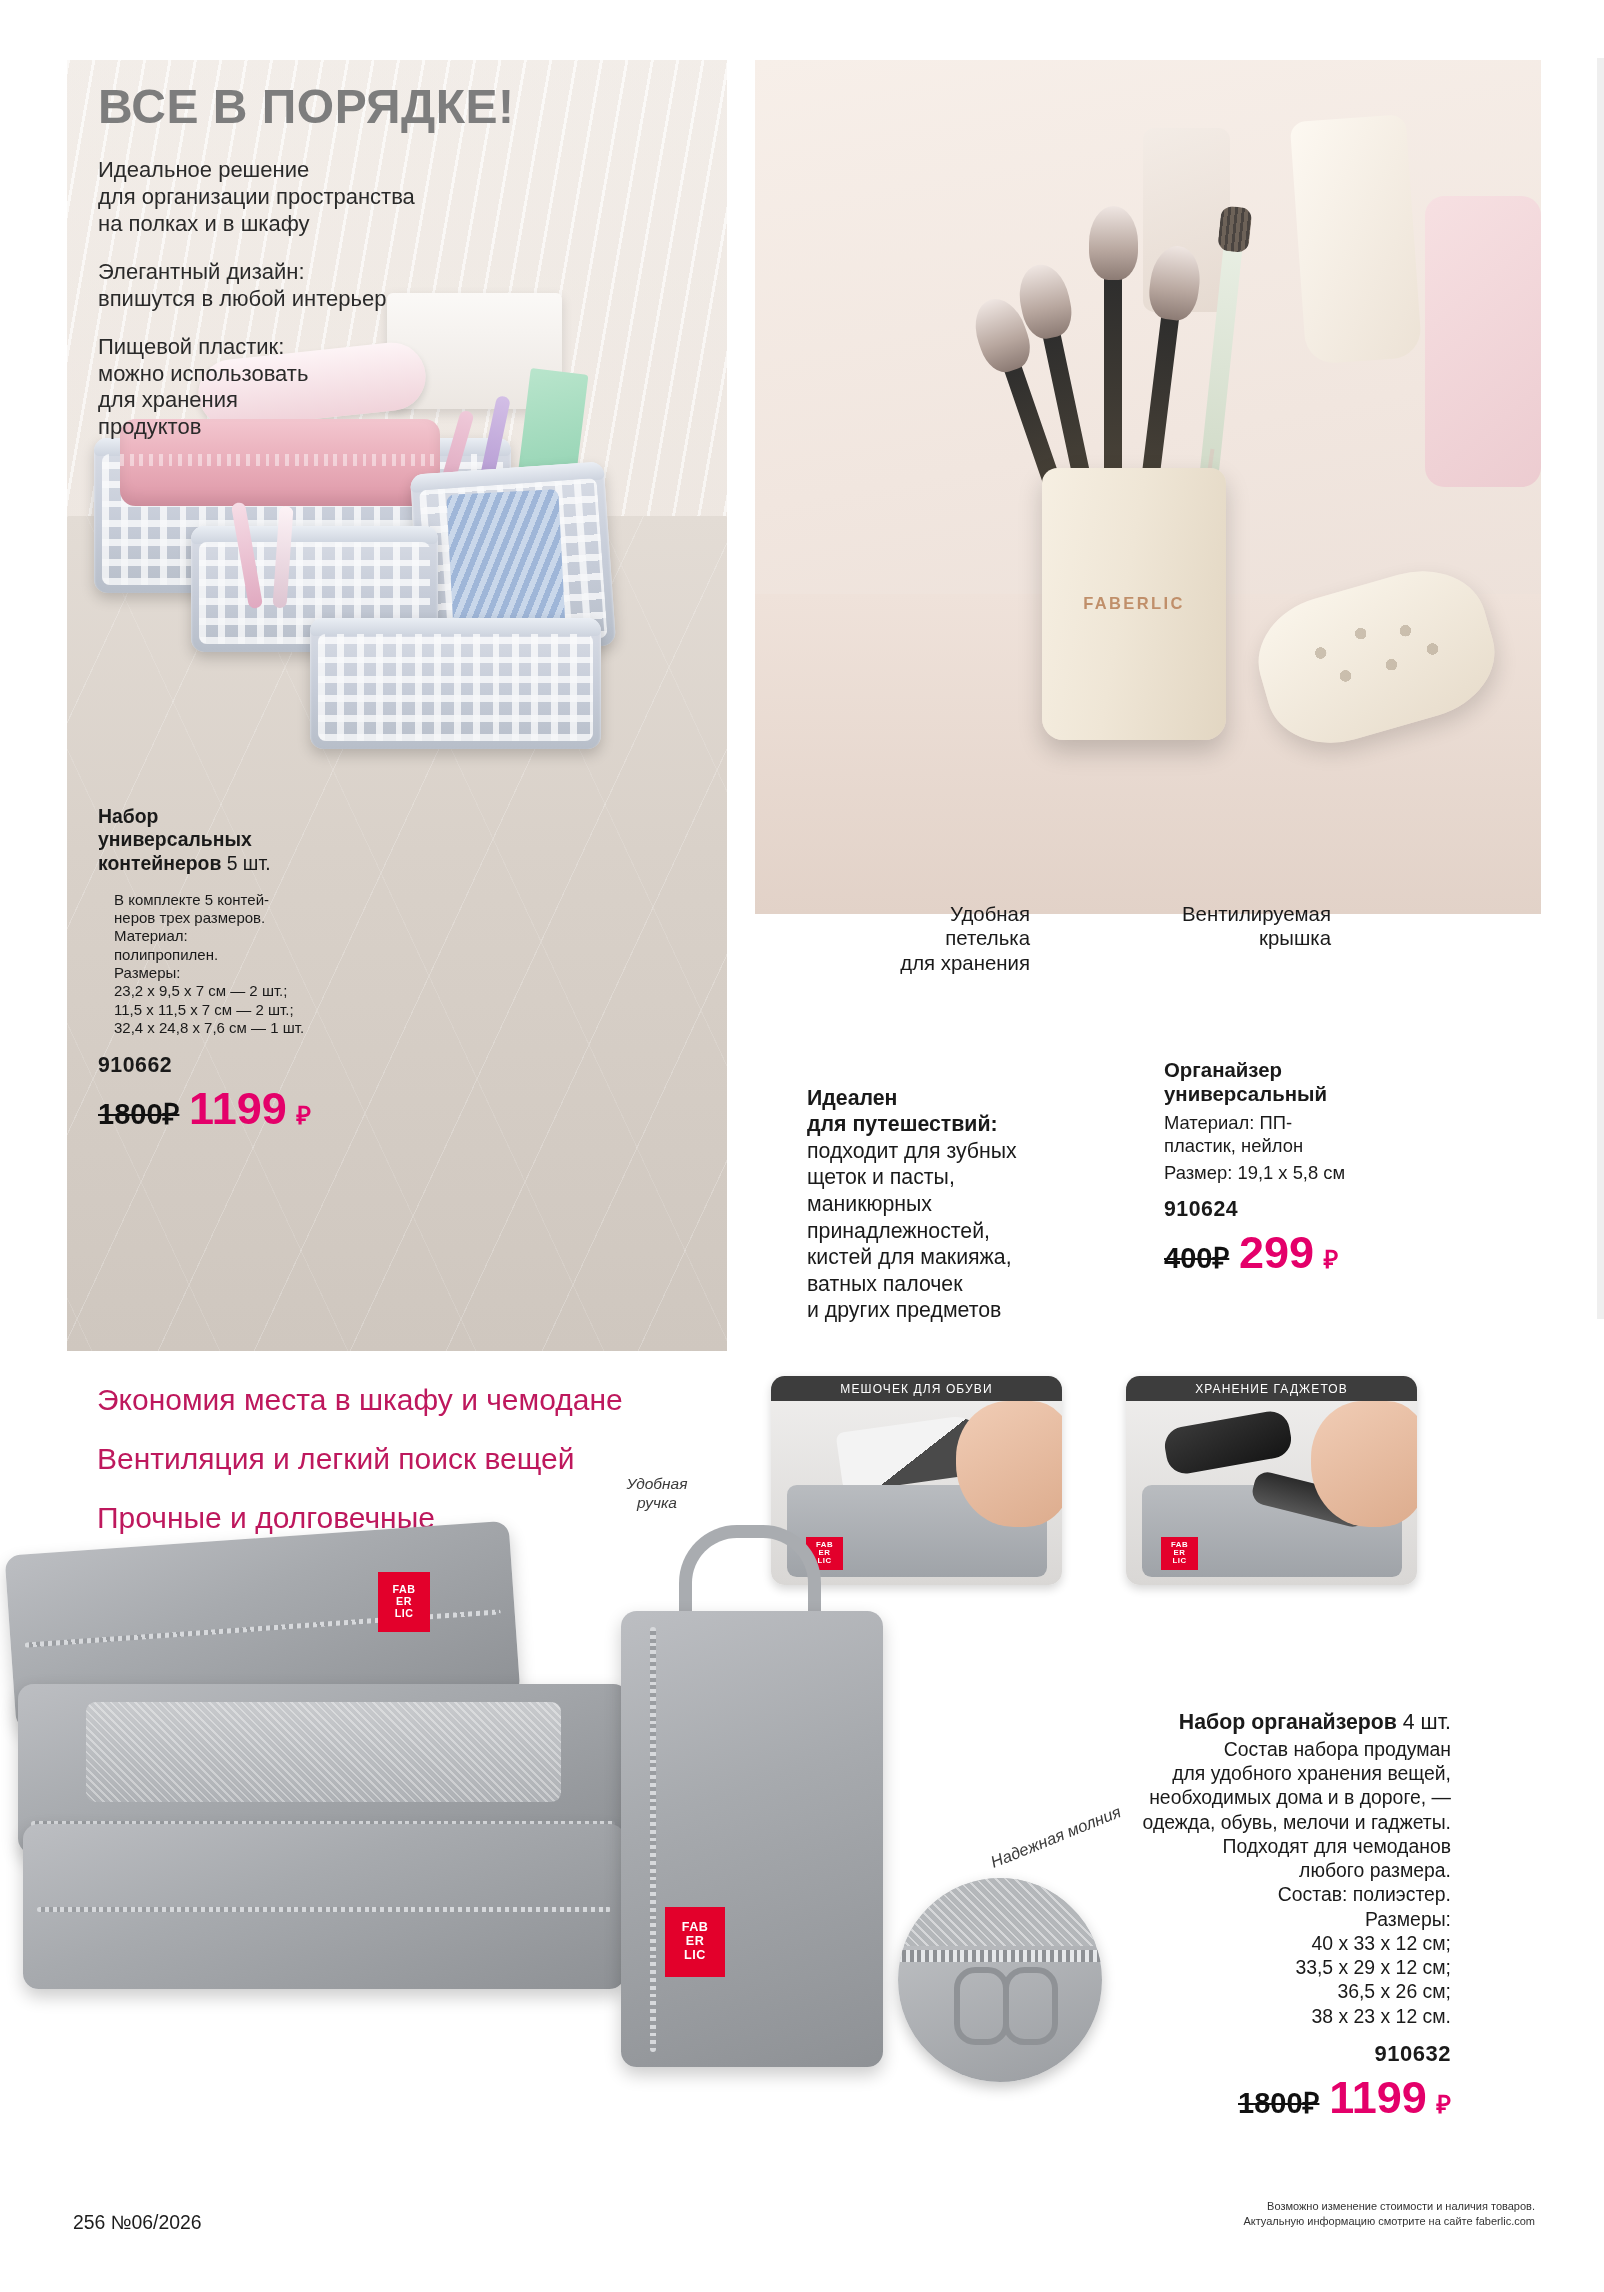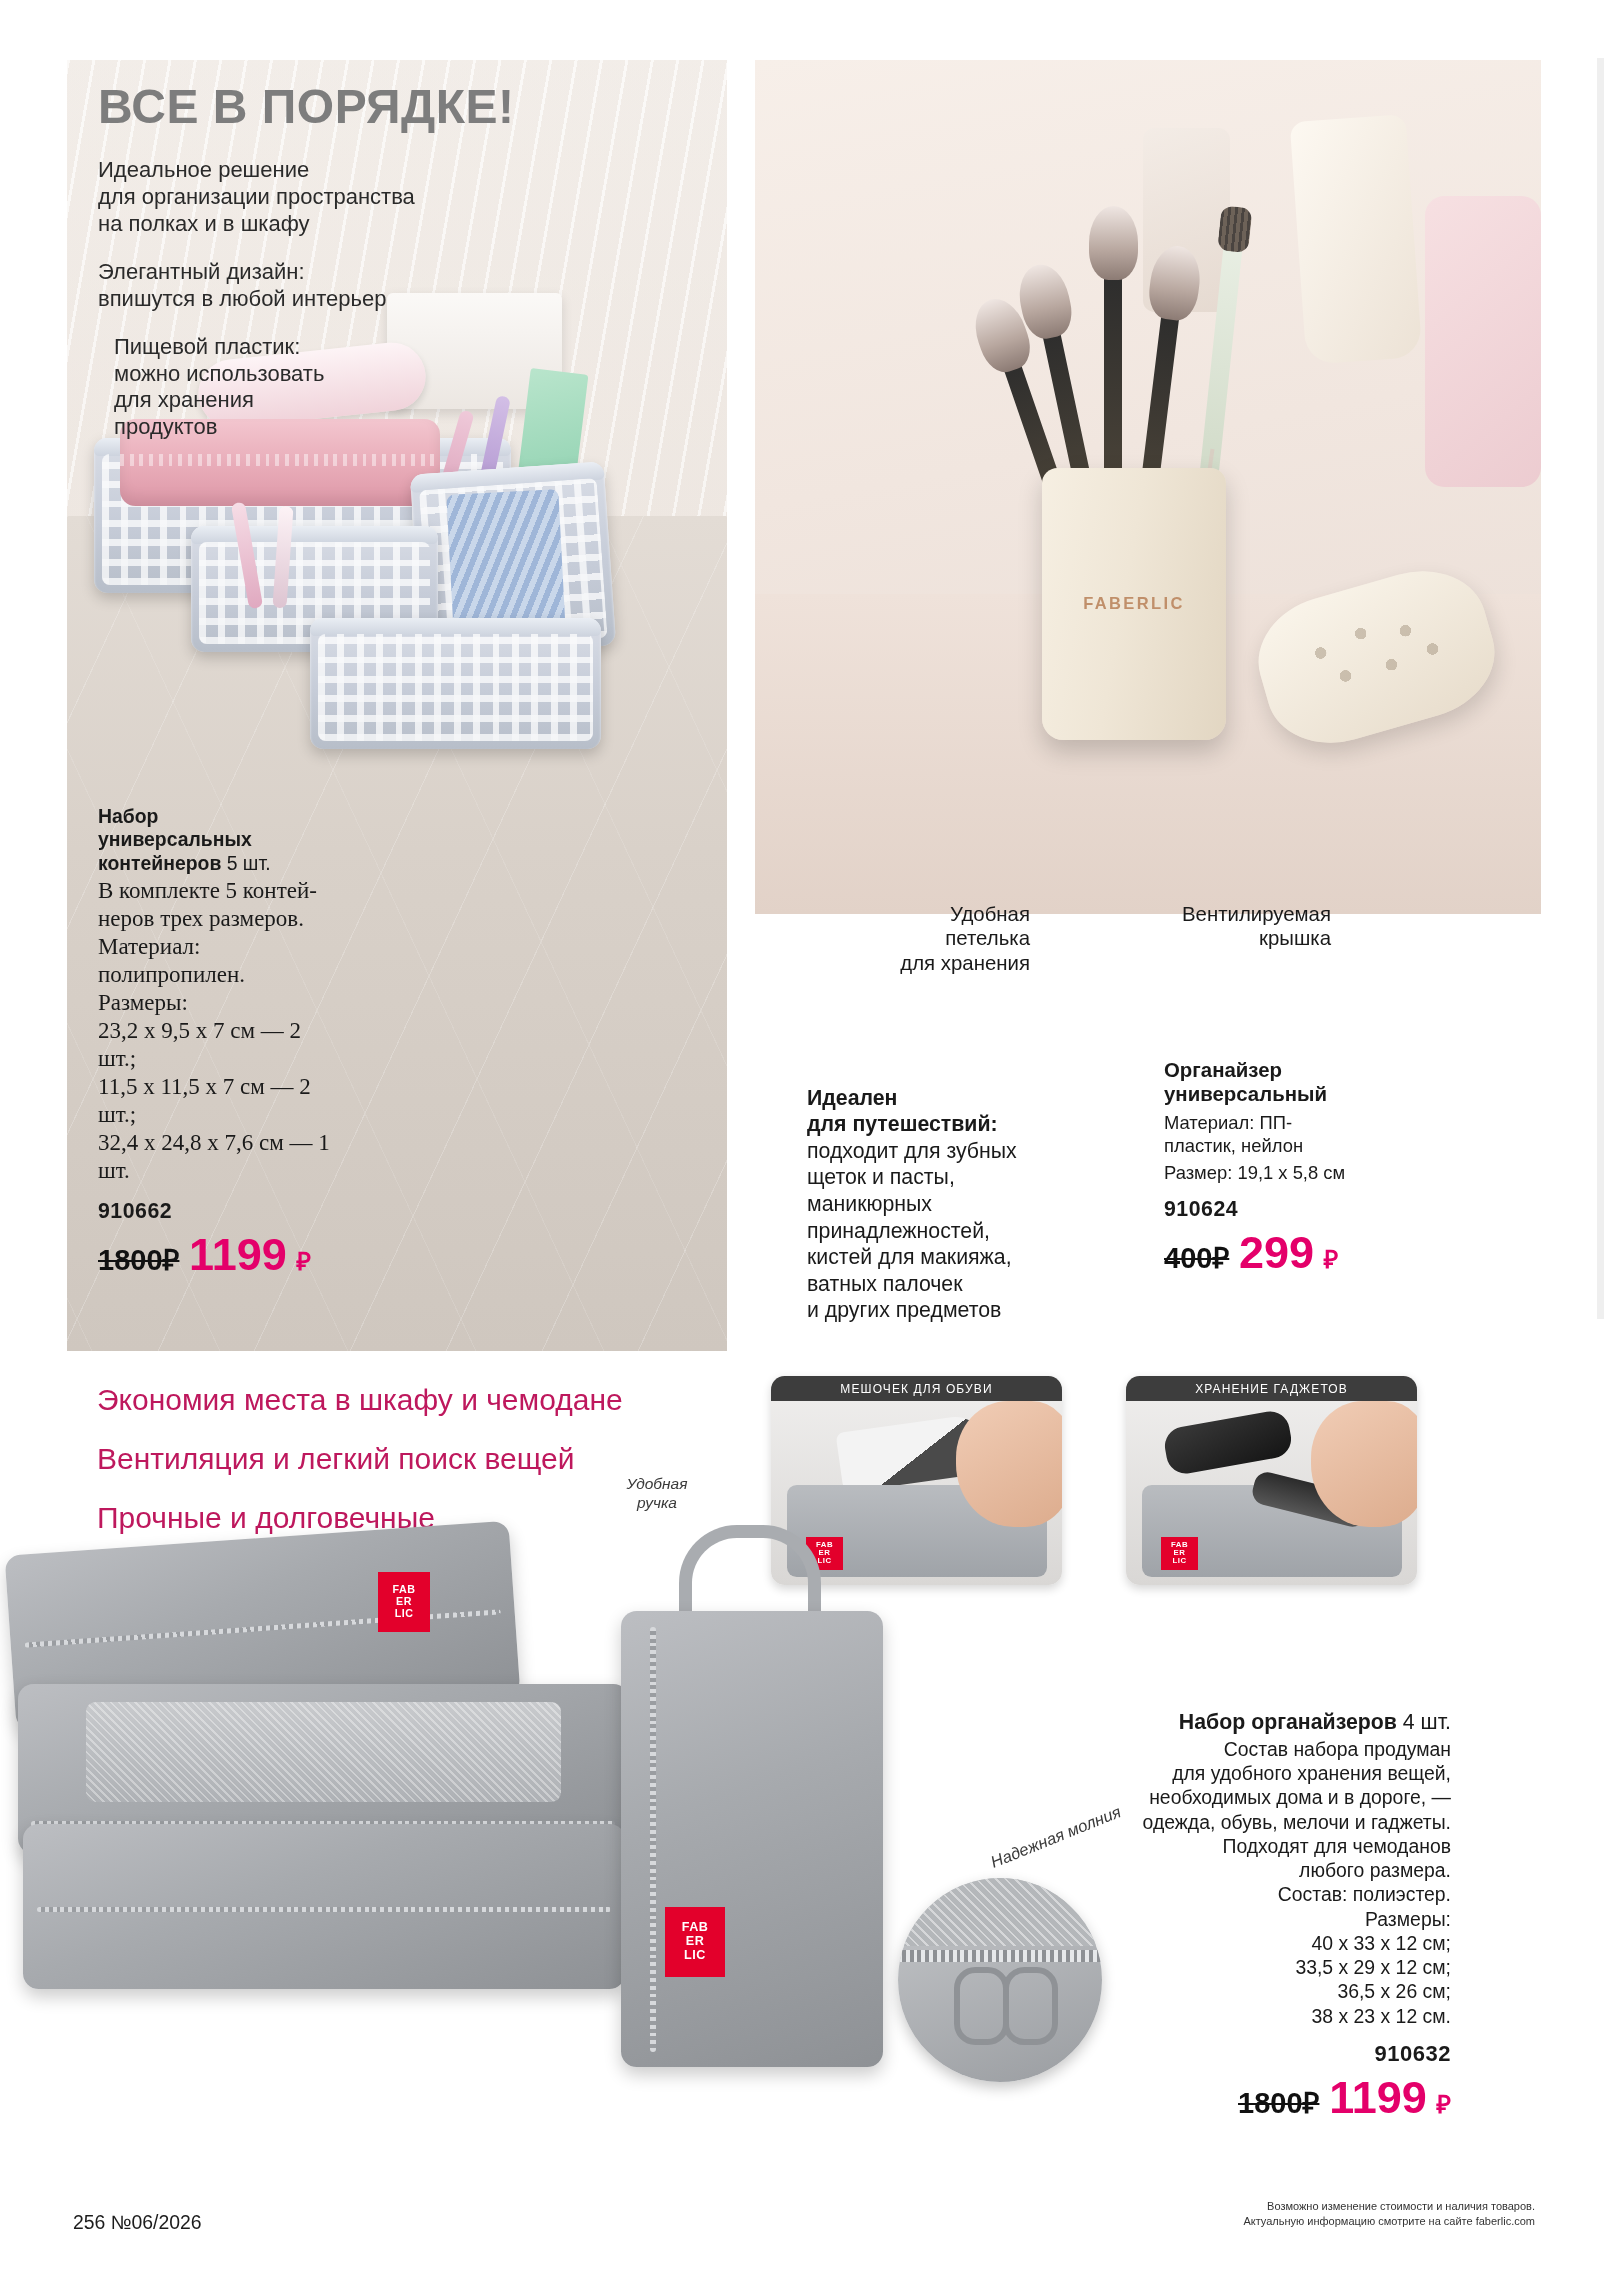--- a/index.html
+++ b/index.html
@@ -151,24 +151,23 @@
     top: 745px;
     width: 243px;
   }
   .product-block-left .pname {
     font-size: 19.4px;
     line-height: 1.2;
     margin: 0 0 1.9px 0;
   }
   .product-block-left .pname b { font-weight: 700; }
   .product-block-left .pdesc {
-    font-size: 23px;
+    font-size: 15px;
     line-height: 1.22;
-    margin: 0;
-    font-family: Liberation Serif, serif;
+    margin: 16px;
   }
   .art-code {
     font-size: 21.3px;
     font-weight: 700;
     margin-top: 13.6px;
     letter-spacing: 0.5px;
   }
   .price-row {
     display: flex;
     align-items: baseline;
@@ -594,21 +593,21 @@
     </div>
 
     <div class="headline">ВСЕ В ПОРЯДКЕ!</div>
 
     <div class="bullets">
       <p style="white-space: pre-line;">Идеальное решение
 для организации пространства
 на полках и в шкафу</p>
       <p style="white-space: pre-line;">Элегантный дизайн:
 впишутся в любой интерьер</p>
-      <p style="white-space: pre-line; margin-left: 16px;">Пищевой пластик:
+      <p style="white-space: pre-line;">Пищевой пластик:
 можно использовать
 для хранения
 продуктов</p>
     </div>
 
     <div class="product-block-left">
       <div class="pname">
         <b style="white-space: pre-line;">Набор
 универсальных
 контейнеров</b><span> 5 шт.</span>

